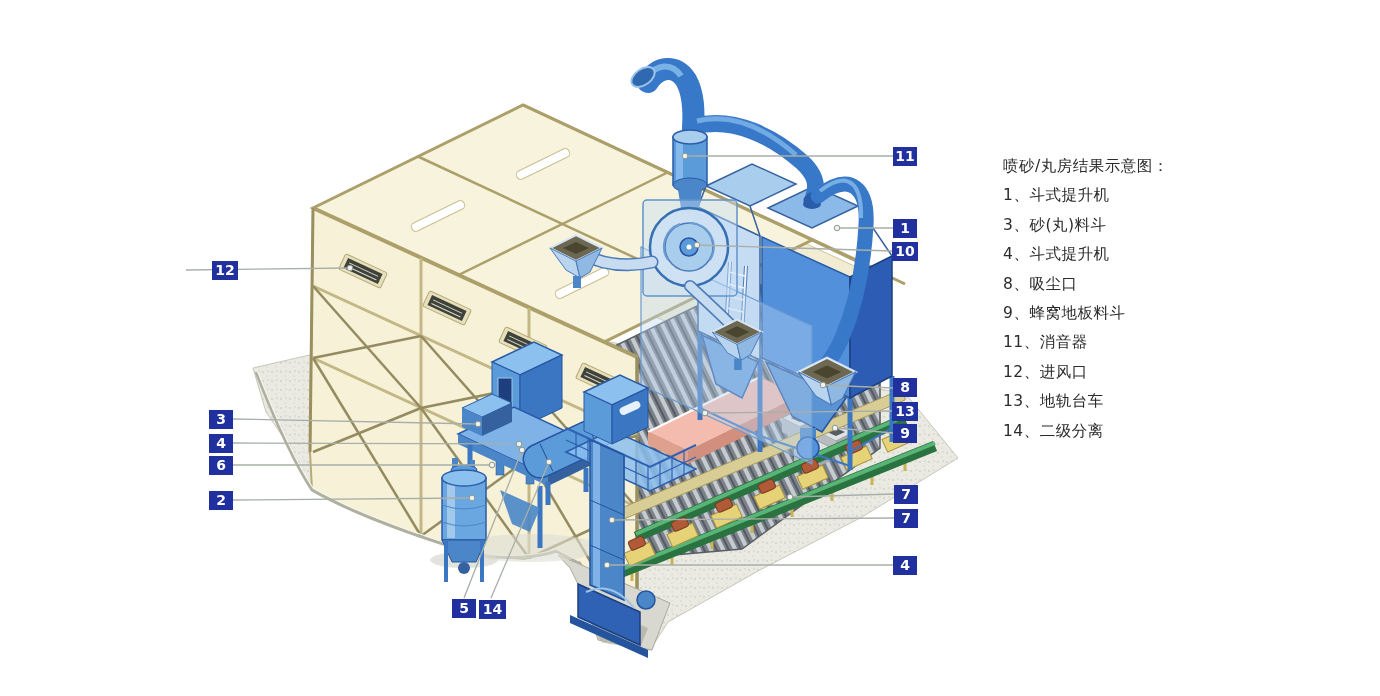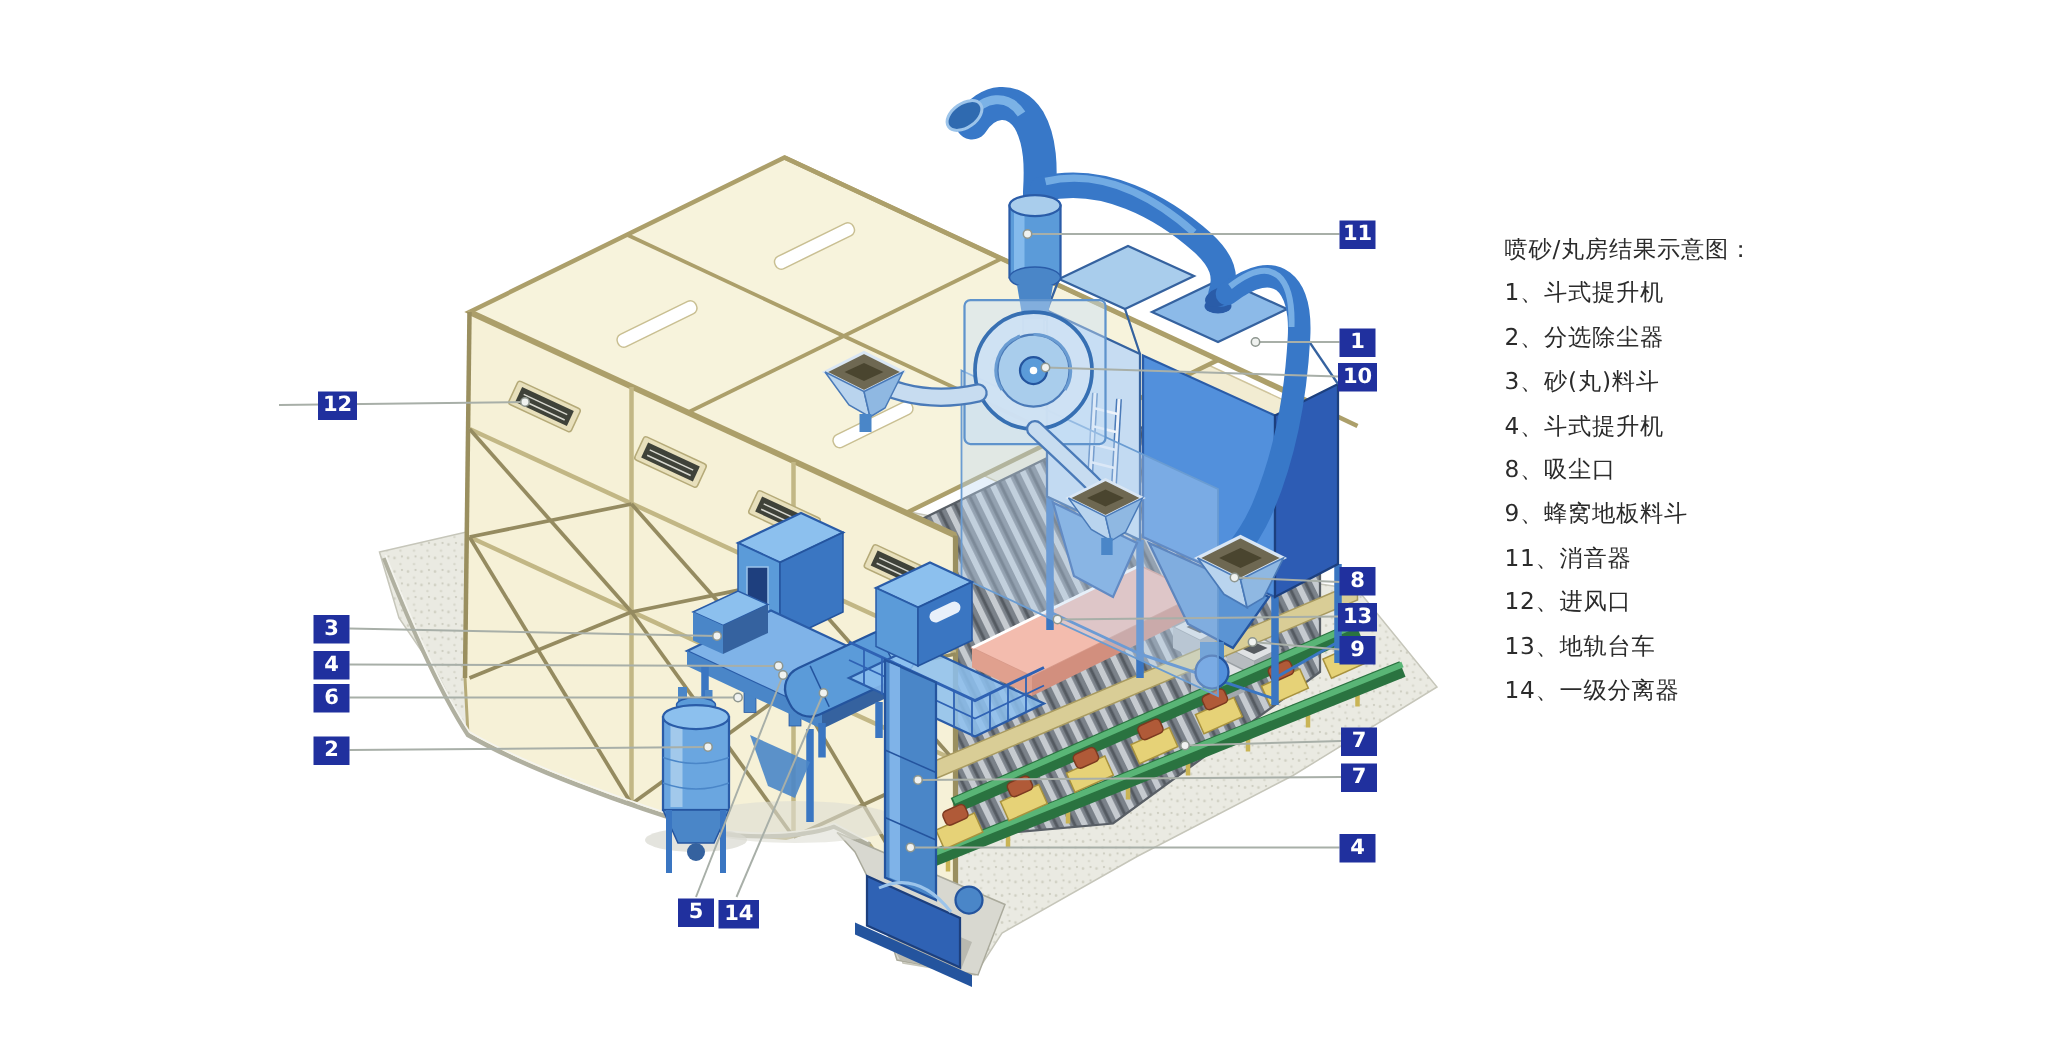--- a/index.html
+++ b/index.html
@@ -442,24 +442,23 @@
 <div class="badge" style="left:209px;top:491px;width:24px">2</div>
 <div class="badge" style="left:894px;top:485px;width:24px">7</div>
 <div class="badge" style="left:894px;top:509px;width:24px">7</div>
 <div class="badge" style="left:893px;top:556px;width:24px">4</div>
 <div class="badge" style="left:452px;top:599px;width:24px">5</div>
 <div class="badge" style="left:479px;top:600px;width:27px">14</div>
 
 <div class="legend">
   <div class="title">喷砂/丸房结果示意图：</div>
   <div class="li"><span>1</span><span>、</span><span>斗式提升机</span></div>
-  <div class="li"><span>2</span><span>、</span><span>分选除尘器</span></div>
   <div class="li"><span>3</span><span>、</span><span>砂(丸)料斗</span></div>
   <div class="li"><span>4</span><span>、</span><span>斗式提升机</span></div>
   <div class="li"><span>8</span><span>、</span><span>吸尘口</span></div>
   <div class="li"><span>9</span><span>、</span><span>蜂窝地板料斗</span></div>
   <div class="li"><span>11</span><span>、</span><span>消音器</span></div>
   <div class="li"><span>12</span><span>、</span><span>进风口</span></div>
   <div class="li"><span>13</span><span>、</span><span>地轨台车</span></div>
-  <div class="li"><span>14</span><span>、</span><span>一级分离器</span></div>
+  <div class="li"><span>14</span><span>、</span><span>二级分离</span></div>
 </div>
 
 </div>
 
 </body></html>

